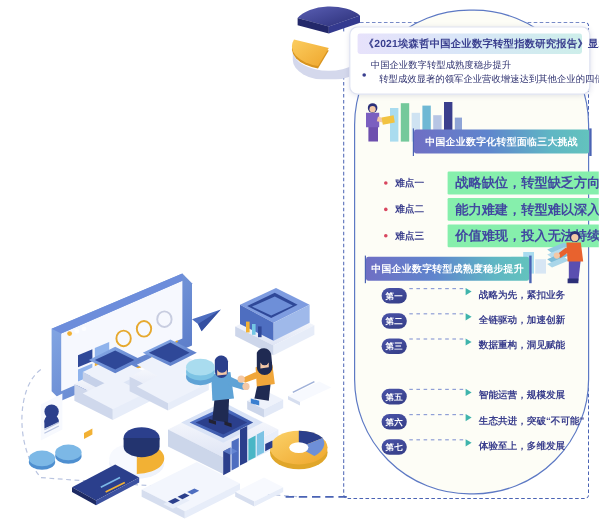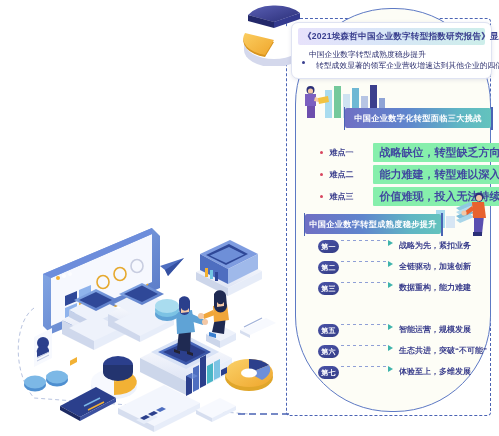--- a/index.html
+++ b/index.html
@@ -482,21 +482,21 @@
   <div class="sug" style="top:261px">
     <span class="num">第二</span>
     <span class="lead"></span>
     <span class="arrow"></span>
     <span class="stext">全链驱动，加速创新</span>
   </div>
   <div class="sug" style="top:282px">
     <span class="num">第三</span>
     <span class="lead"></span>
     <span class="arrow"></span>
-    <span class="stext">数据重构，能力难建</span>
+    <span class="stext">数据重构，洞见赋能</span>
   </div>
   <div class="sug" style="top:345px">
     <span class="num">第六</span>
     <span class="lead"></span>
     <span class="arrow"></span>
     <span class="stext">生态共进，突破“不可能”</span>
   </div>
   <div class="sug" style="top:324px">
     <span class="num">第五</span>
     <span class="lead"></span>

